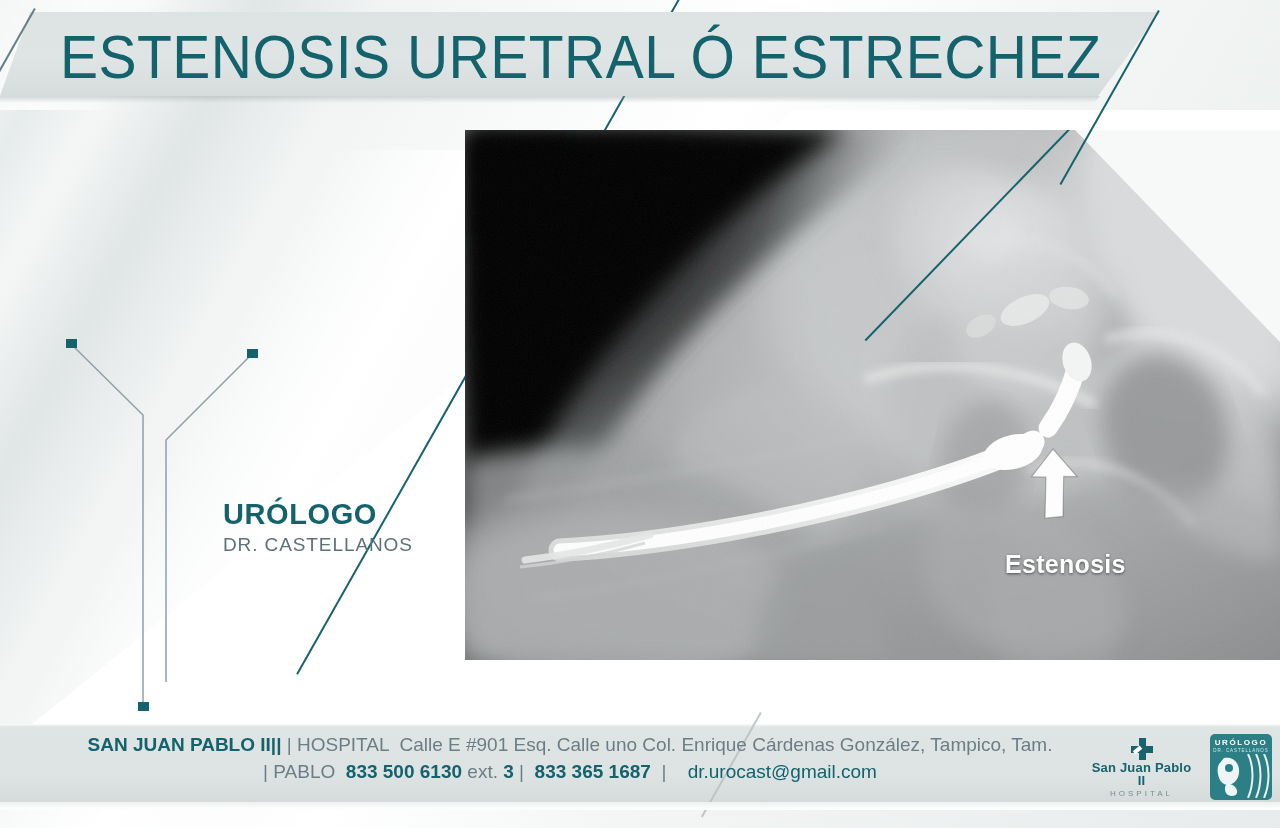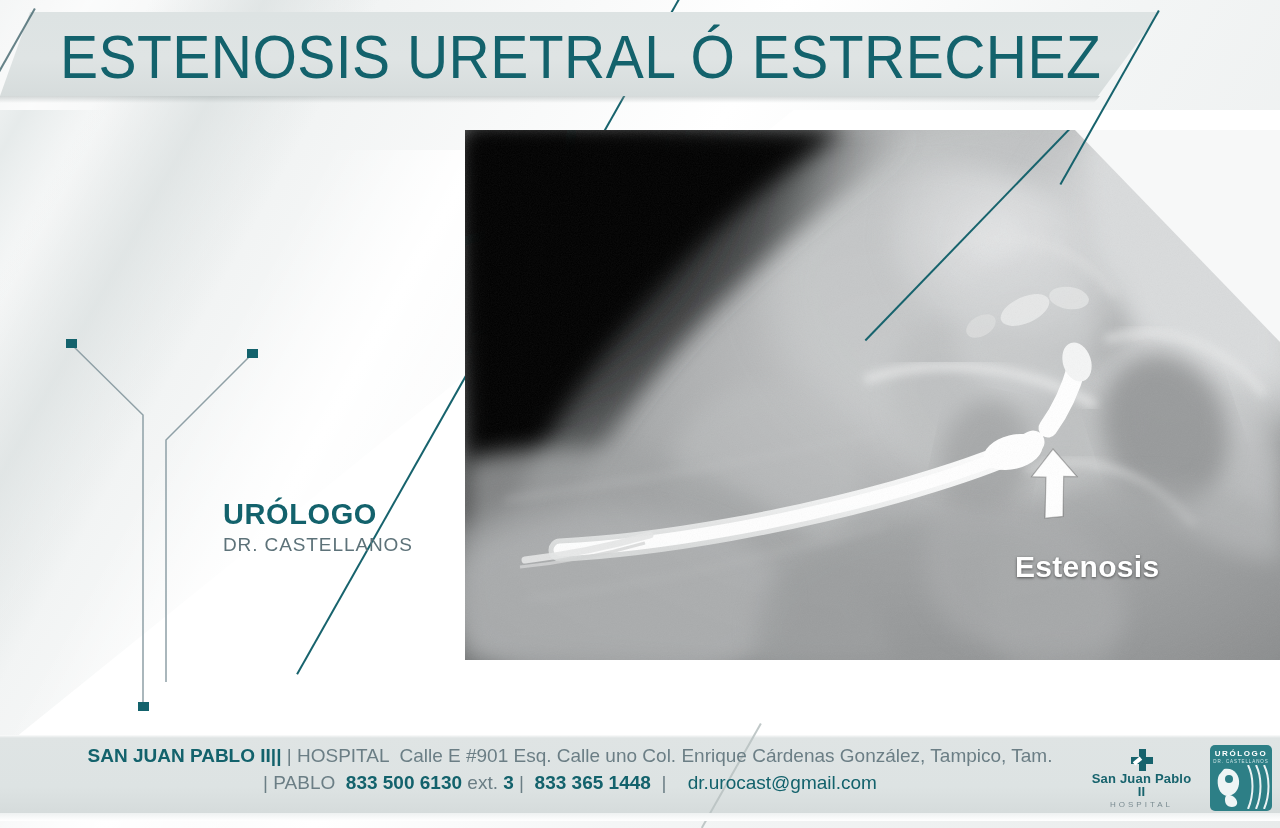--- a/index.html
+++ b/index.html
@@ -54,34 +54,34 @@
   
   .xray{position:absolute;top:130px;left:465px;width:815px;height:530px;
       overflow:hidden;background:#6f7172;}
   .xray-svg{display:block;width:100%;height:100%;}
   .xray-corner{position:absolute;top:-6px;left:608px;width:2px;height:300px;
       background:#17636d;transform:rotate(44deg);transform-origin:top left;}
   .xray-corner-fill{position:absolute;top:0;left:0;width:815px;height:230px;
       background:#f7f8f8;
       clip-path:polygon(610px 0,815px 0,815px 212px);}
   .xlabel{position:absolute;left:540px;top:420px;color:#ffffff;
-      font-size:30px;font-weight:700;letter-spacing:.3px;
-      text-shadow:0 1px 3px rgba(0,0,0,.55);margin-left:10px;}
+      font-size:25px;font-weight:700;letter-spacing:.3px;
+      text-shadow:0 1px 3px rgba(0,0,0,.55);}
 
   
   .deco{position:absolute;top:330px;left:40px;width:260px;height:410px;}
   .sq{position:absolute;width:11px;height:9px;background:#13626c;}
 
   
   .uro{position:absolute;left:223px;top:500px;}
   .uro-title{font-size:29px;font-weight:700;color:#13626c;letter-spacing:.6px;line-height:1;}
   .uro-sub{font-size:19px;color:#5d7279;letter-spacing:.9px;margin-top:6px;line-height:1;}
 
   
-  .footer{position:absolute;left:0;bottom:7px;width:1280px;height:86px;
+  .footer{position:absolute;left:0;bottom:18px;width:1280px;height:86px;
       background:linear-gradient(180deg,#dfe4e4 0%,#dde3e3 60%,#d3d9d9 100%);}
   .footer-top{position:absolute;left:0;top:0;width:1280px;height:3px;
       background:linear-gradient(180deg,rgba(255,255,255,.9),rgba(255,255,255,0));}
   .footer-bottom{position:absolute;left:0;bottom:0;width:1280px;height:8px;
       background:linear-gradient(180deg,#eef1f1,#ffffff);}
   .footer-diag{position:absolute;left:760px;top:-12px;width:2px;height:120px;
       background:#b9c2c2;transform:rotate(29.5deg);transform-origin:top left;opacity:.9;}
   .foot-text{position:absolute;left:0;top:8px;width:1140px;text-align:center;
       line-height:1.42;white-space:nowrap;}
   .fl{font-size:19px;}
@@ -260,21 +260,21 @@
         <span class="grey">HOSPITAL</span>
         &nbsp;<span class="grey">Calle E #901 Esq. Calle uno Col. Enrique Cárdenas González, Tampico, Tam.</span>
       </div>
       <div class="fl">
         <span class="pipe">|</span>
         <span class="grey">PABLO</span>
         &nbsp;<span class="b-teal">833 500 6130</span>
         <span class="grey">ext.</span>
         <span class="b-teal">3</span>
         <span class="pipe">|</span>
-        &nbsp;<span class="b-teal">833 365 1448</span>
+        &nbsp;<span class="b-teal">833 365 1687</span>
         &nbsp;<span class="pipe">|</span>
         <span class="n-teal">dr.urocast@gmail.com</span>
       </div>
     </div>
 
     <div class="logo-sjp">
       <div class="logo-cross">
         <i class="v"></i>
           <i class="h"></i>
           <i class="w"></i>

